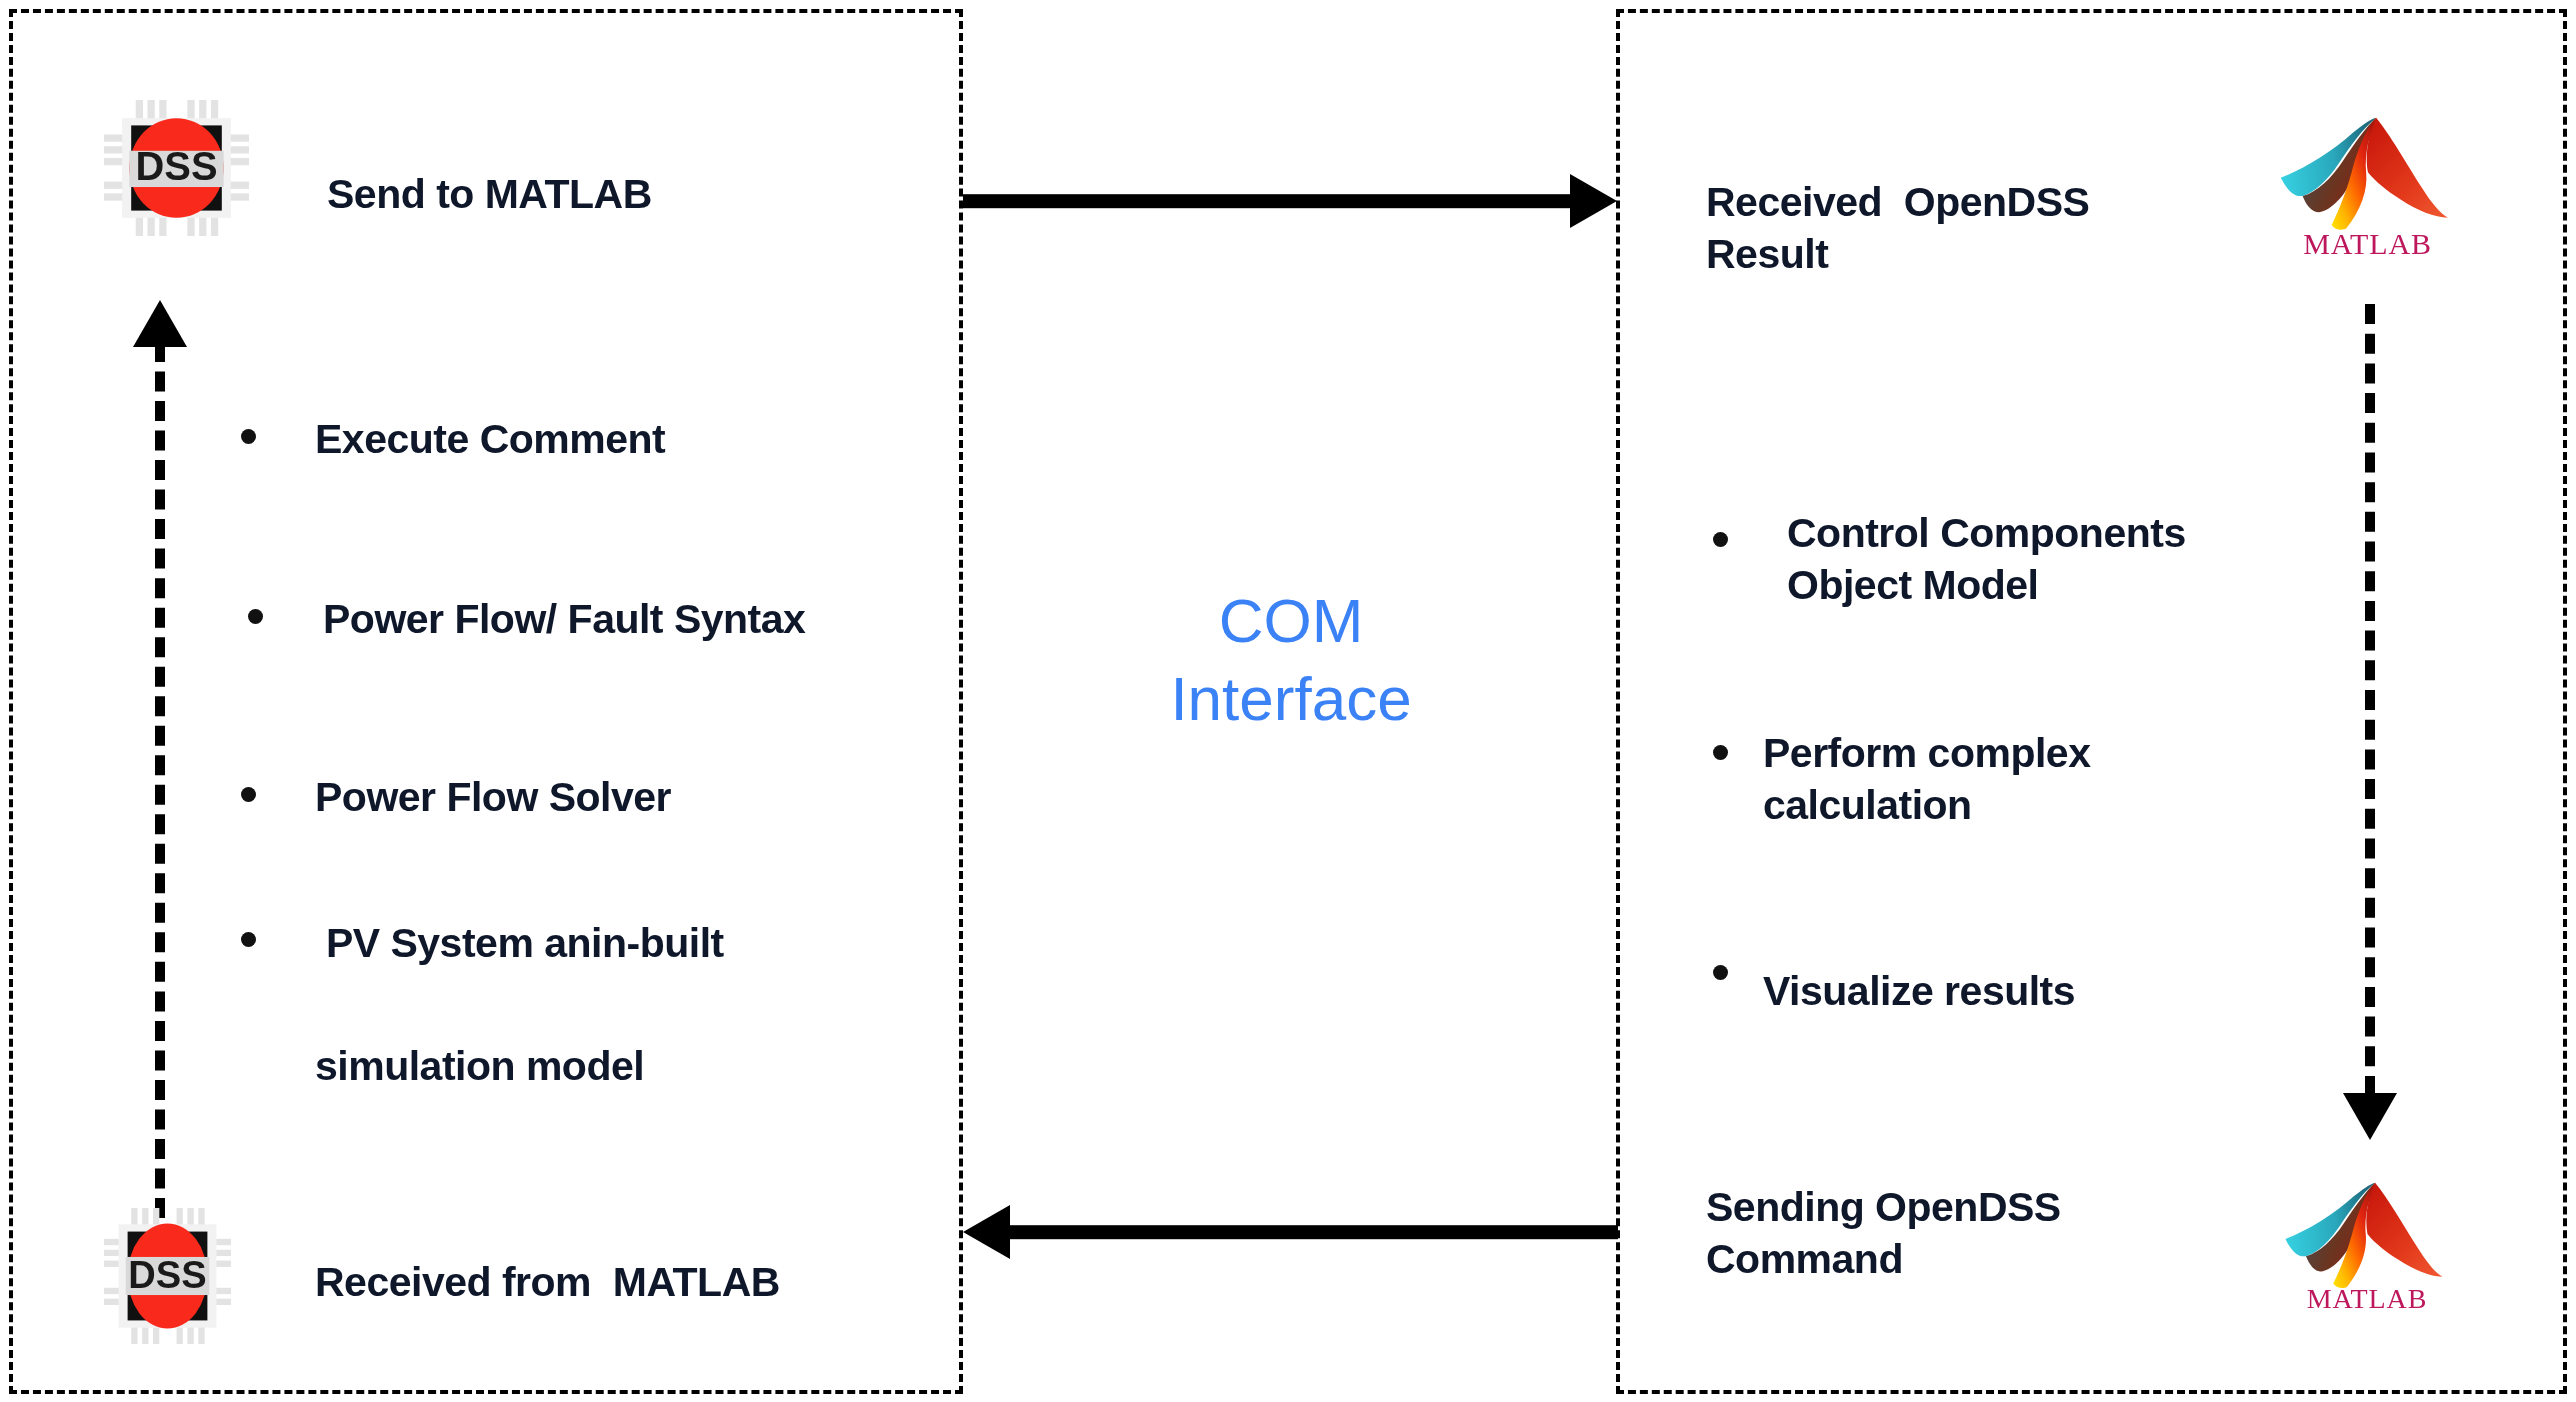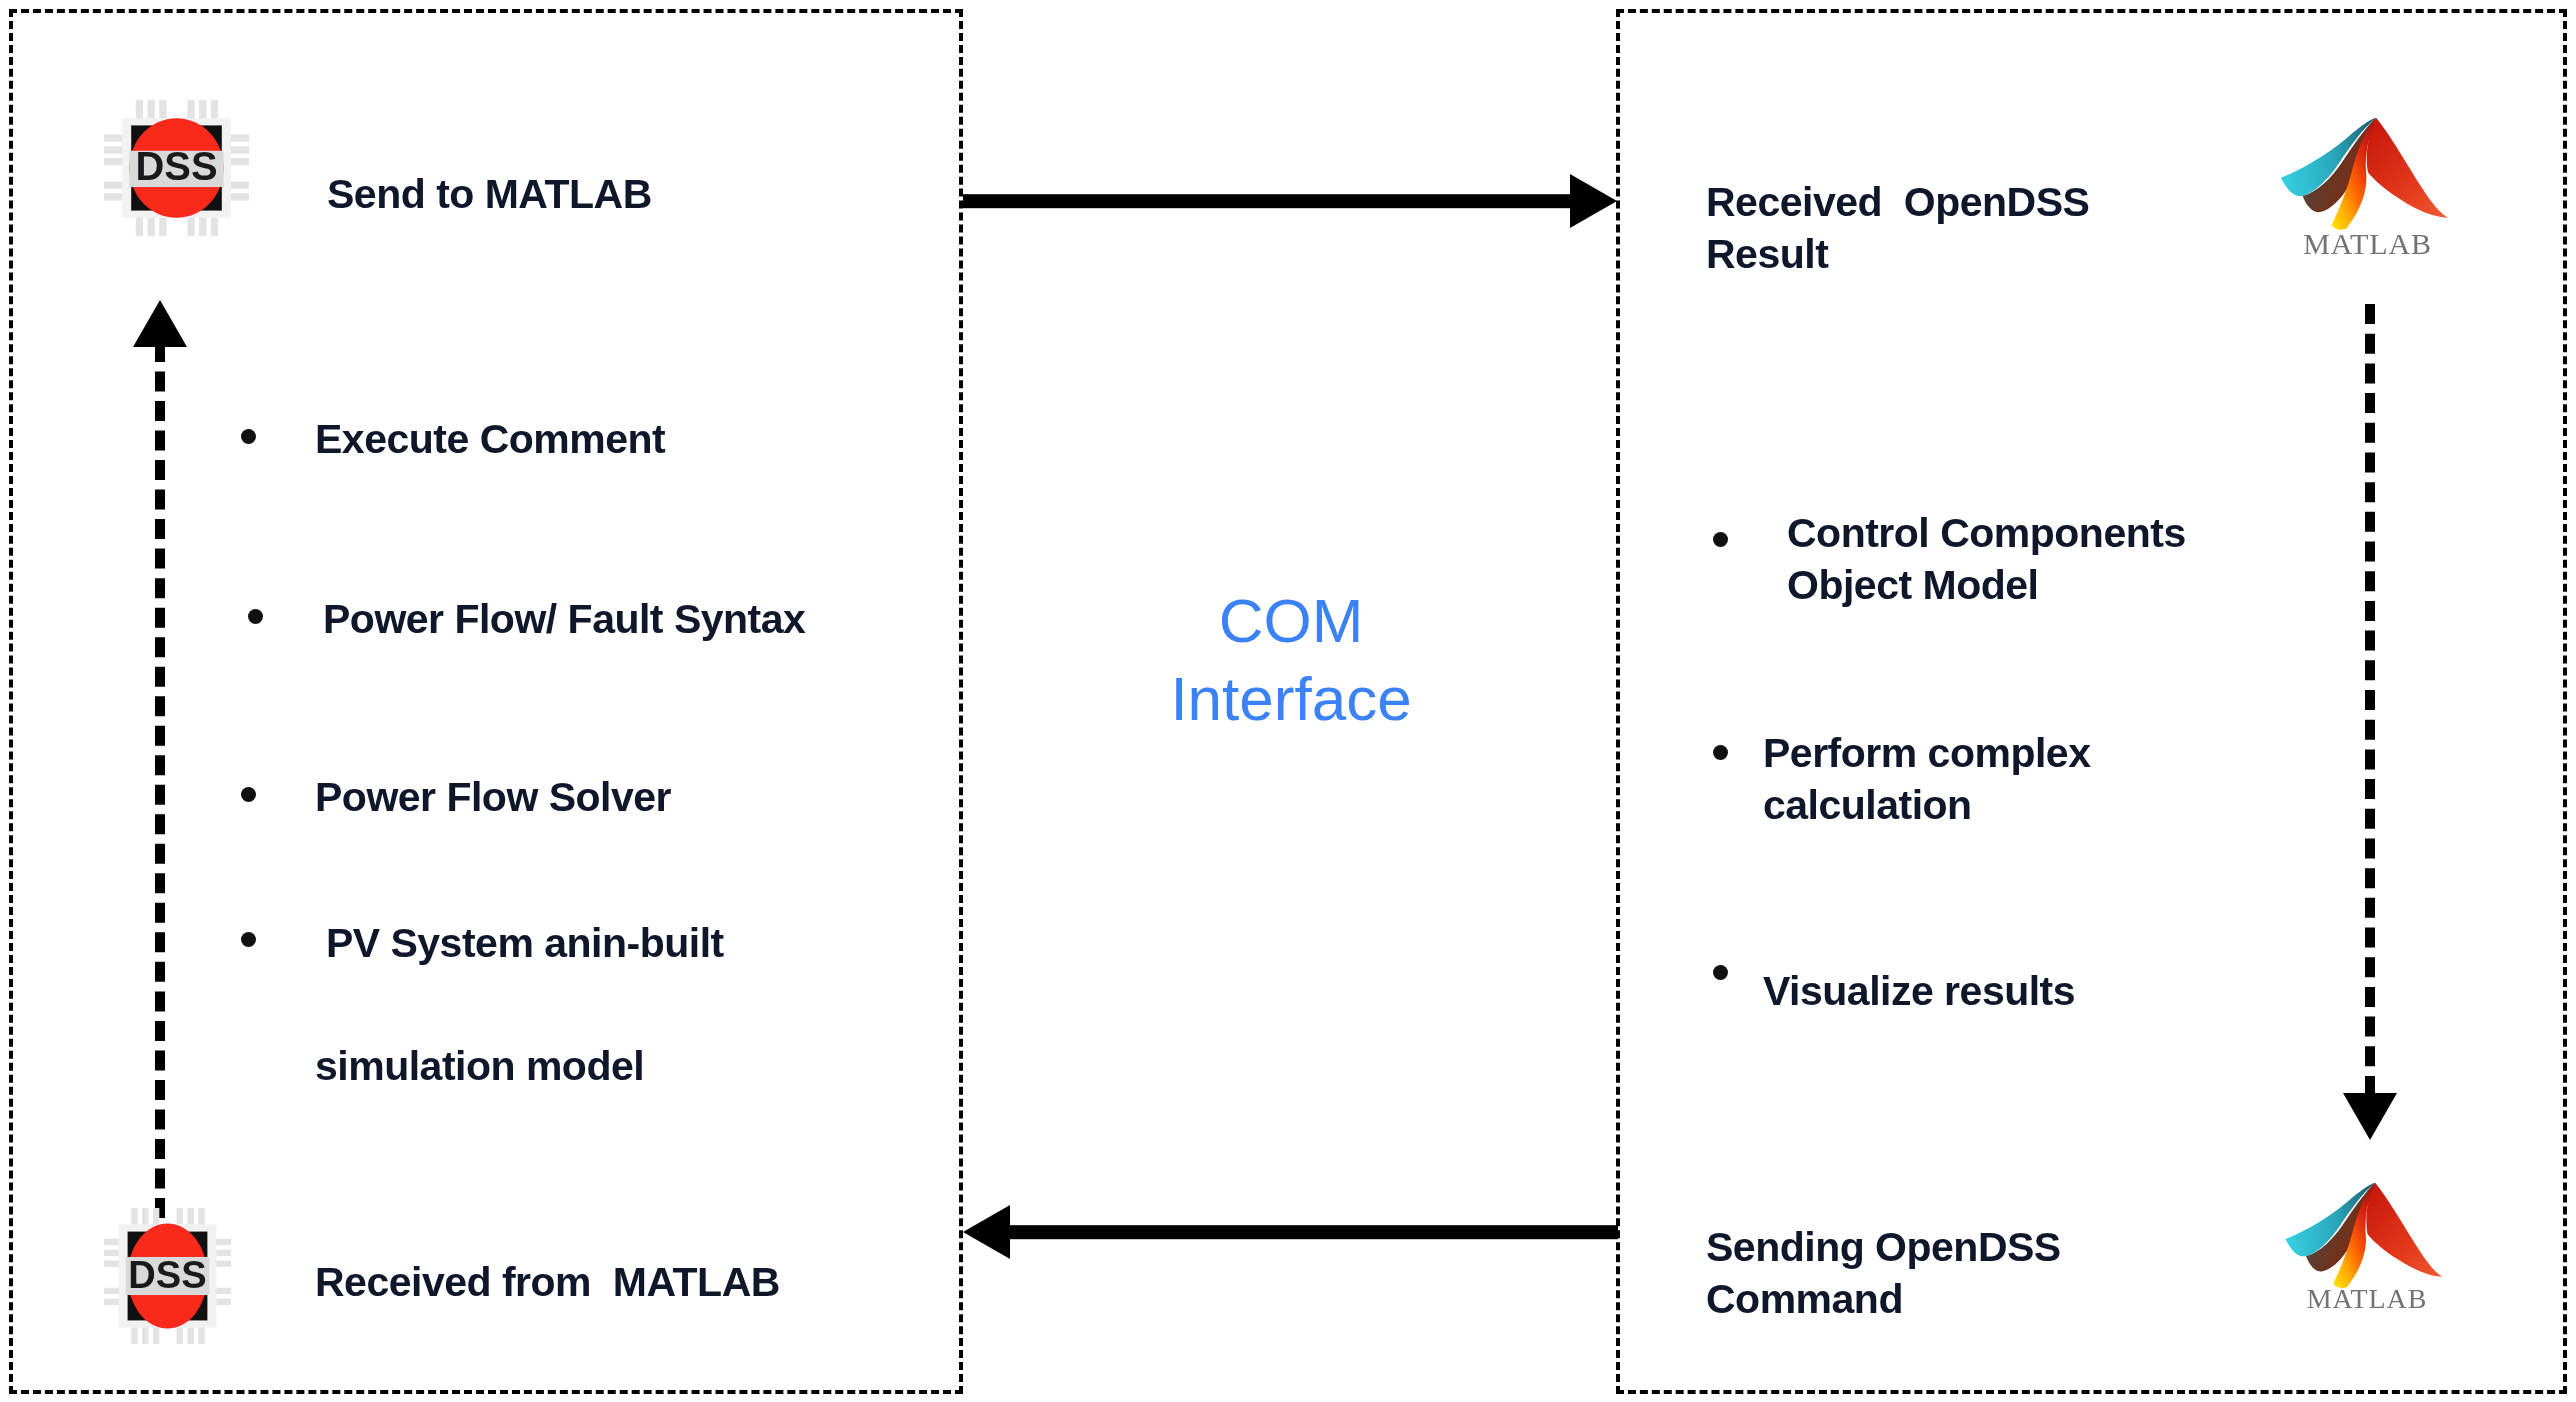--- a/index.html
+++ b/index.html
@@ -69,21 +69,21 @@
     position: absolute;
   }
   .dss-icon svg { display: block; }
 
   
   .matlab-logo { position: absolute; }
   .matlab-logo svg { display: block; }
   .matlab-word {
     position: absolute;
     font-family: "Liberation Serif", serif;
-    color: #737373;
+    color: #be185d;
     font-weight: normal;
     white-space: pre;
     text-align: center;
     width: 100%;
     left: 0;
   }
 
   
   .arrow-h { position: absolute; }
   .arrow-h .shaft {
@@ -306,21 +306,21 @@
   <div class="txt bullet-text" style="left:1763px; top:507px; text-align:left;margin-left:24px;">Control Components
 Object Model</div>
 
   <div class="bullet-dot" style="left:1713px; top:745px;"></div>
   <div class="txt bullet-text" style="left:1763px; top:727px; text-align:left;">Perform complex
 calculation</div>
 
   <div class="bullet-dot" style="left:1713px; top:965px;"></div>
   <div class="txt bullet-text" style="left:1763px; top:965px; text-align:left;">Visualize results</div>
 
-  <div class="txt label-head" style="left:1706px; top:1181px;margin-top:40px;">Sending OpenDSS
+  <div class="txt label-head" style="left:1706px; top:1181px;">Sending OpenDSS
 Command</div>
 
   <div class="matlab-logo" style="left:2283px; top:1181px; width:168px; height:154px;">
     <svg width="168" height="111" viewBox="0 0 195 130">
       <defs>
         <linearGradient id="cyanGradB" x1="0" y1="0.5" x2="1" y2="0.4">
           <stop offset="0%" stop-color="#35cfe0"></stop>
           <stop offset="55%" stop-color="#2aa7bb"></stop>
           <stop offset="100%" stop-color="#1c5f73"></stop>
         </linearGradient>

